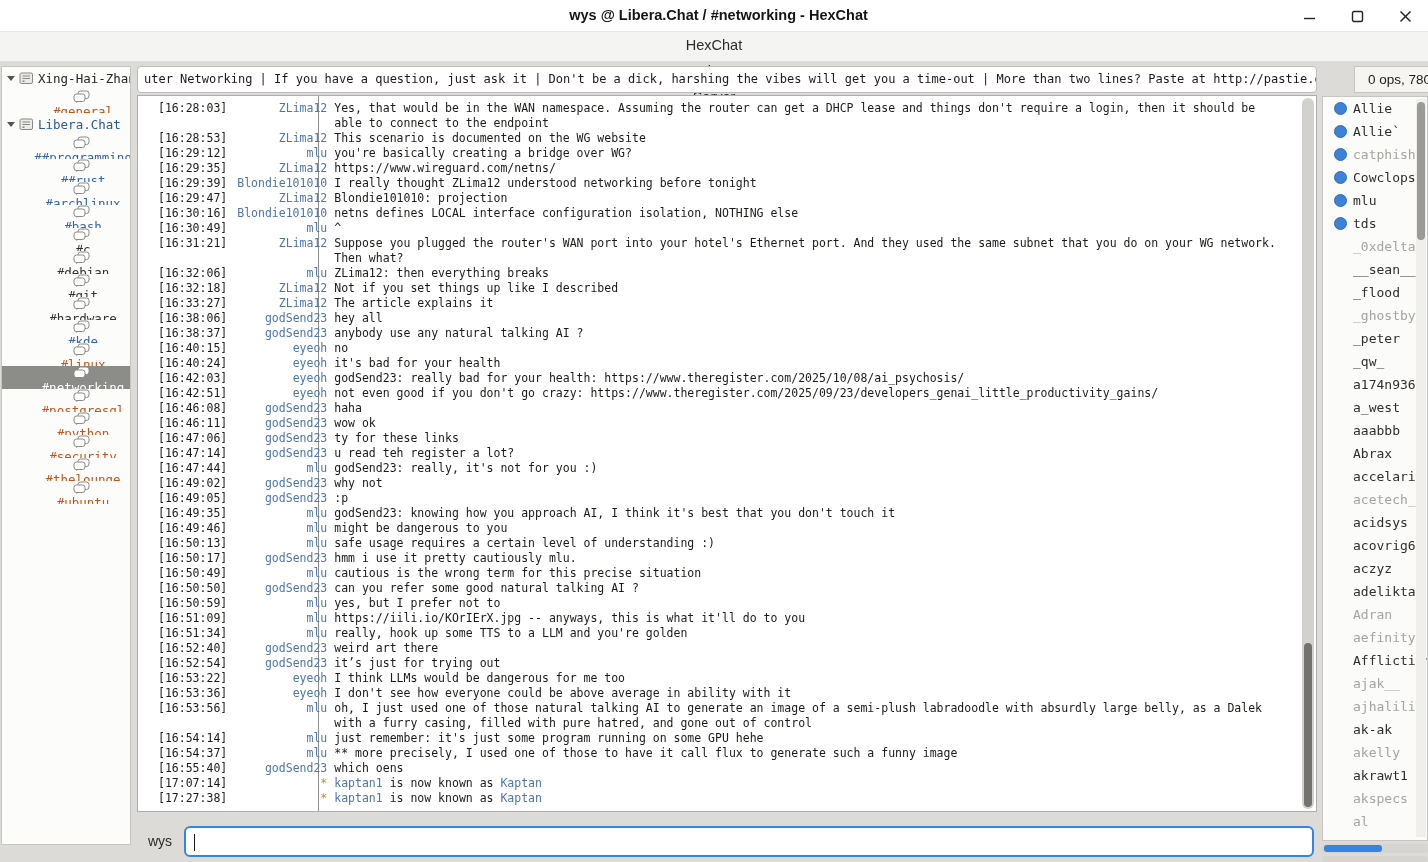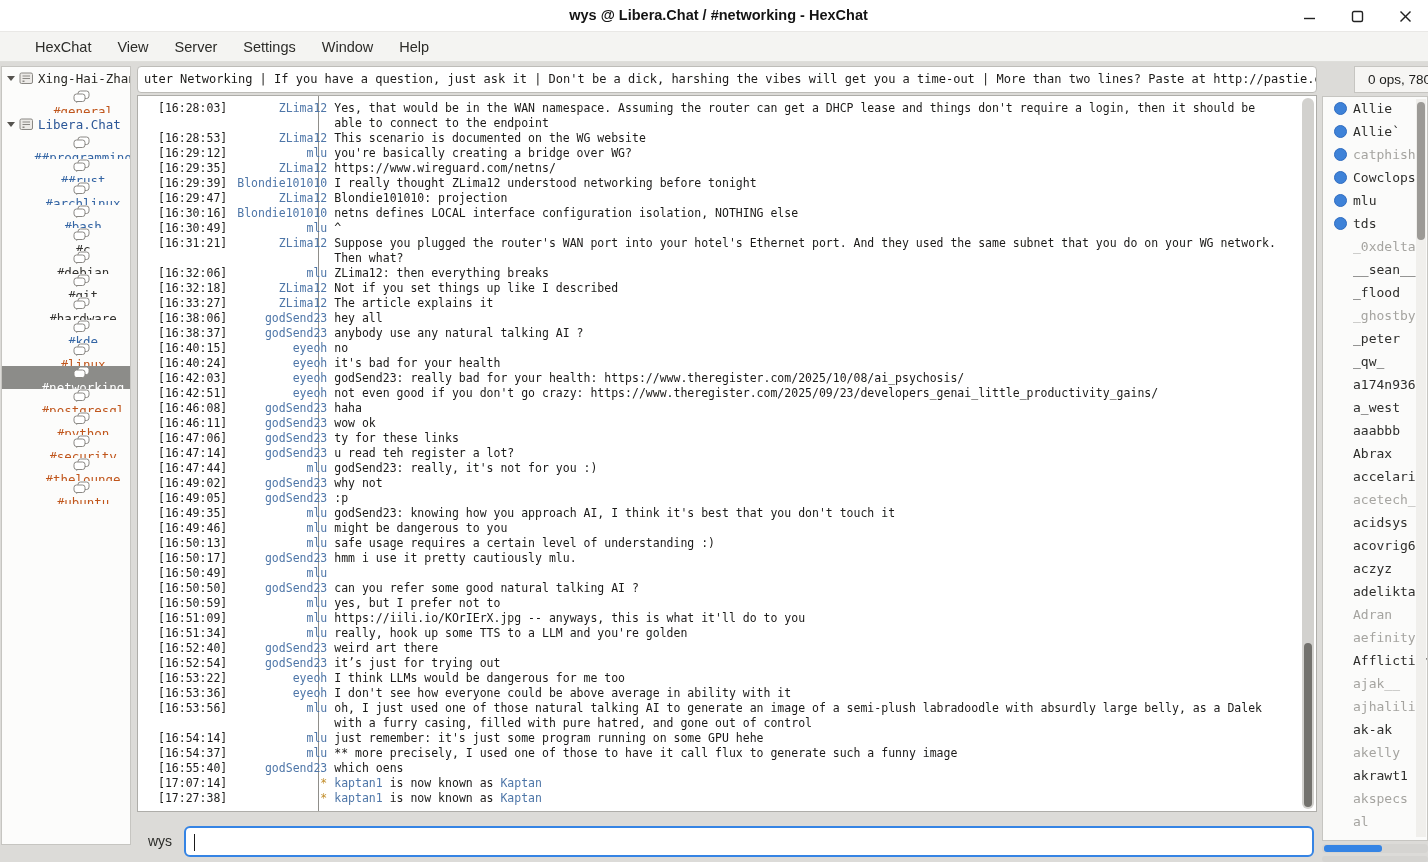--- a/index.html
+++ b/index.html
@@ -15,21 +15,21 @@
   }
   
   .titlebar{ position:absolute; left:0; top:0; width:1428px; height:32px;
     background:#ffffff; border-bottom:1px solid #e9e8e6; }
   .title{ position:absolute; left:9px; right:0; top:7px; text-align:center;
     font-size:14.5px; font-weight:bold; color:#141414; }
   .win-controls{ position:absolute; right:14px; top:0; height:32px; display:flex; gap:30px; align-items:center; }
   .win-btn{ width:18px; height:18px; display:flex; align-items:center; justify-content:center; cursor:default; }
   
   .menubar{ position:absolute; left:0; top:32px; width:1428px; height:30px;
-    background:#f4f4f2; border-bottom:1px solid #dededa; display:flex; align-items:center; padding-left:22px; }
+    background:#f4f4f2; border-bottom:1px solid #dededa; display:flex; align-items:center; padding-left:0;flex-direction:column; }
   .menu-item{ padding:5px 13px; font-size:14.5px; color:#2c2c29; }
   
   .tree-panel{ position:absolute; left:1px; top:66px; width:130px; height:779px;
     background:#fcfcfb; border:1px solid #c6c5c1; overflow:hidden; }
   .tree-row{ height:23px; display:flex; align-items:center; white-space:nowrap; overflow:hidden;
     font-family:"DejaVu Sans Mono", monospace; font-size:12.5px; }
   .tree-row.net{ padding-left:5px; color:#282722; }
   .tree-row.chan{ padding-left:34px;flex-direction:column; }
   .expander{ width:0; height:0; border-left:4px solid transparent; border-right:4px solid transparent;
     border-top:5px solid #55534f; margin-right:4px; flex:0 0 auto; }
@@ -466,20 +466,21 @@
         <span class="mg">safe usage requires a certain level of understanding :)</span>
       </div>
       <div class="mrow">
         <span class="ts">[16:50:17]</span>
         <span class="nk">godSend23</span>
         <span class="mg">hmm i use it pretty cautiously mlu.</span>
       </div>
       <div class="mrow">
         <span class="ts">[16:50:49]</span>
         <span class="nk">mlu</span>
+        <span class="mg">cautious is the wrong term for this precise situation</span>
       </div>
       <div class="mrow">
         <span class="ts">[16:50:50]</span>
         <span class="nk">godSend23</span>
         <span class="mg">can you refer some good natural talking AI ?</span>
       </div>
       <div class="mrow">
         <span class="ts">[16:50:59]</span>
         <span class="nk">mlu</span>
         <span class="mg">yes, but I prefer not to</span>

